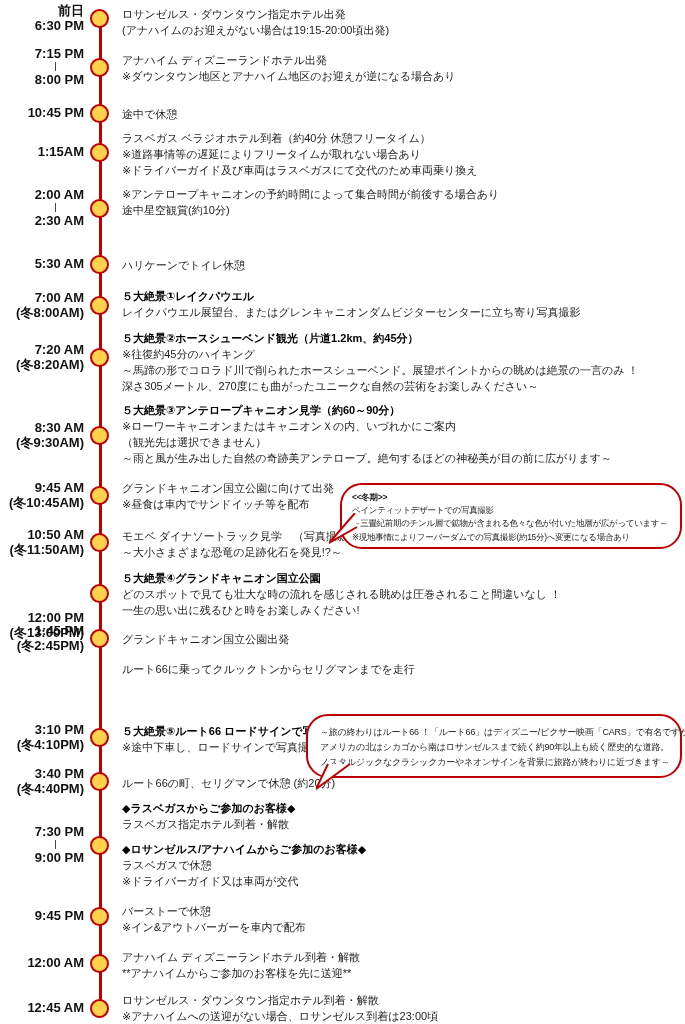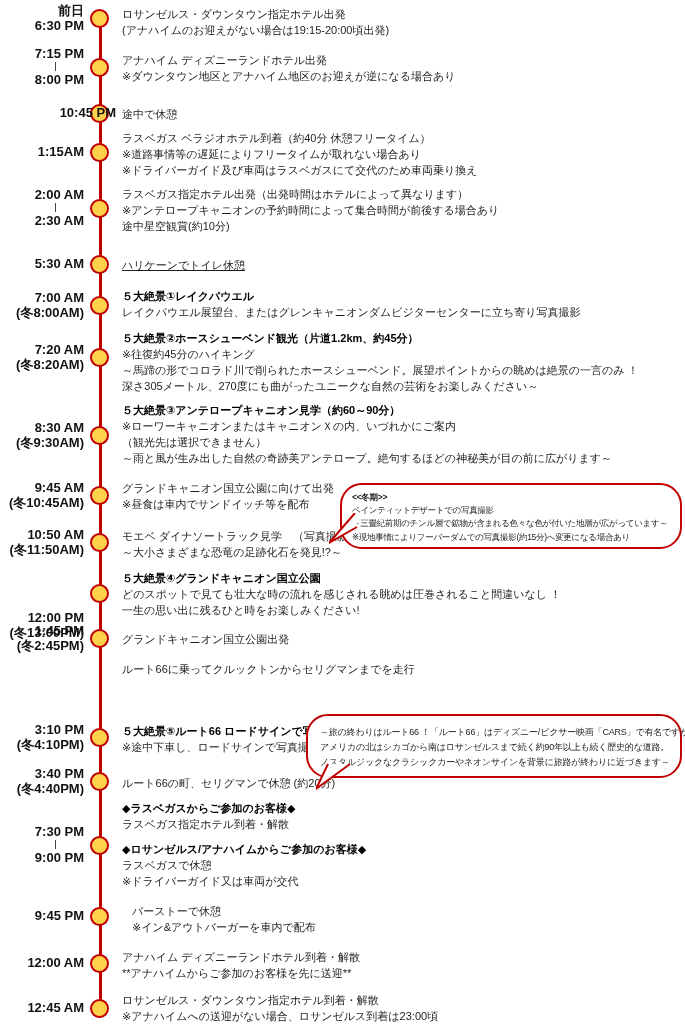--- a/index.html
+++ b/index.html
@@ -49,21 +49,21 @@
       <div class="time" style="top: 46px;">
         <div>7:15 PM</div>
         <span class="sep"></span>
         <div>8:00 PM</div>
       </div>
       <div class="content" style="top: 52px;">
         <div class="">アナハイム ディズニーランドホテル出発</div>
         <div class="">※ダウンタウン地区とアナハイム地区のお迎えが逆になる場合あり</div>
       </div>
       <div class="node" style="top: 103.5px;"></div>
-      <div class="time" style="top: 105px; padding-left: 32px;">
+      <div class="time" style="top: 105px;">
         <div>10:45 PM</div>
       </div>
       <div class="content" style="top: 106px;">
         <div class="">途中で休憩</div>
       </div>
       <div class="node" style="top: 142.5px;"></div>
       <div class="time" style="top: 144px;">
         <div>1:15AM</div>
       </div>
       <div class="content" style="top: 130px;">
@@ -71,29 +71,28 @@
         <div class="">※道路事情等の遅延によりフリータイムが取れない場合あり</div>
         <div class="">※ドライバーガイド及び車両はラスベガスにて交代のため車両乗り換え</div>
       </div>
       <div class="node" style="top: 198.5px;"></div>
       <div class="time" style="top: 187px;">
         <div>2:00 AM</div>
         <span class="sep"></span>
         <div>2:30 AM</div>
       </div>
       <div class="content" style="top: 186px;">
-        <div class="">ラスベガス指定ホテル出発（出発時間はホテルによって異なります）</div>
         <div class="">※アンテロープキャニオンの予約時間によって集合時間が前後する場合あり</div>
         <div class="">途中星空観賞(約10分)</div>
       </div>
       <div class="node" style="top: 254.5px;"></div>
       <div class="time" style="top: 256px;">
         <div>5:30 AM</div>
       </div>
-      <div class="content" style="top: 257px; text-decoration: underline;">
+      <div class="content" style="top: 257px;">
         <div class="">ハリケーンでトイレ休憩</div>
       </div>
       <div class="node" style="top: 295.5px;"></div>
       <div class="time" style="top: 290px;">
         <div>7:00 AM</div>
         <div>(冬8:00AM)</div>
       </div>
       <div class="content" style="top: 288px;">
         <div class="hl">５大絶景①レイクパウエル</div>
         <div class="">レイクパウエル展望台、またはグレンキャニオンダムビジターセンターに立ち寄り写真撮影</div>
@@ -187,21 +186,21 @@
         <div class="">ラスベガス指定ホテル到着・解散</div>
         <div class="gap"></div>
         <div class="hl">◆ロサンゼルス/アナハイムからご参加のお客様◆</div>
         <div class="">ラスベガスで休憩</div>
         <div class="">※ドライバーガイド又は車両が交代</div>
       </div>
       <div class="node" style="top: 906.5px;"></div>
       <div class="time" style="top: 908px;">
         <div>9:45 PM</div>
       </div>
-      <div class="content" style="top: 903px; margin-left: 10px;">
+      <div class="content" style="top: 903px;">
         <div class="">バーストーで休憩</div>
         <div class="">※イン&amp;アウトバーガーを車内で配布</div>
       </div>
       <div class="node" style="top: 953.5px;"></div>
       <div class="time" style="top: 955px;">
         <div>12:00 AM</div>
       </div>
       <div class="content" style="top: 949px;">
         <div class="">アナハイム ディズニーランドホテル到着・解散</div>
         <div class="">**アナハイムからご参加のお客様を先に送迎**</div>

